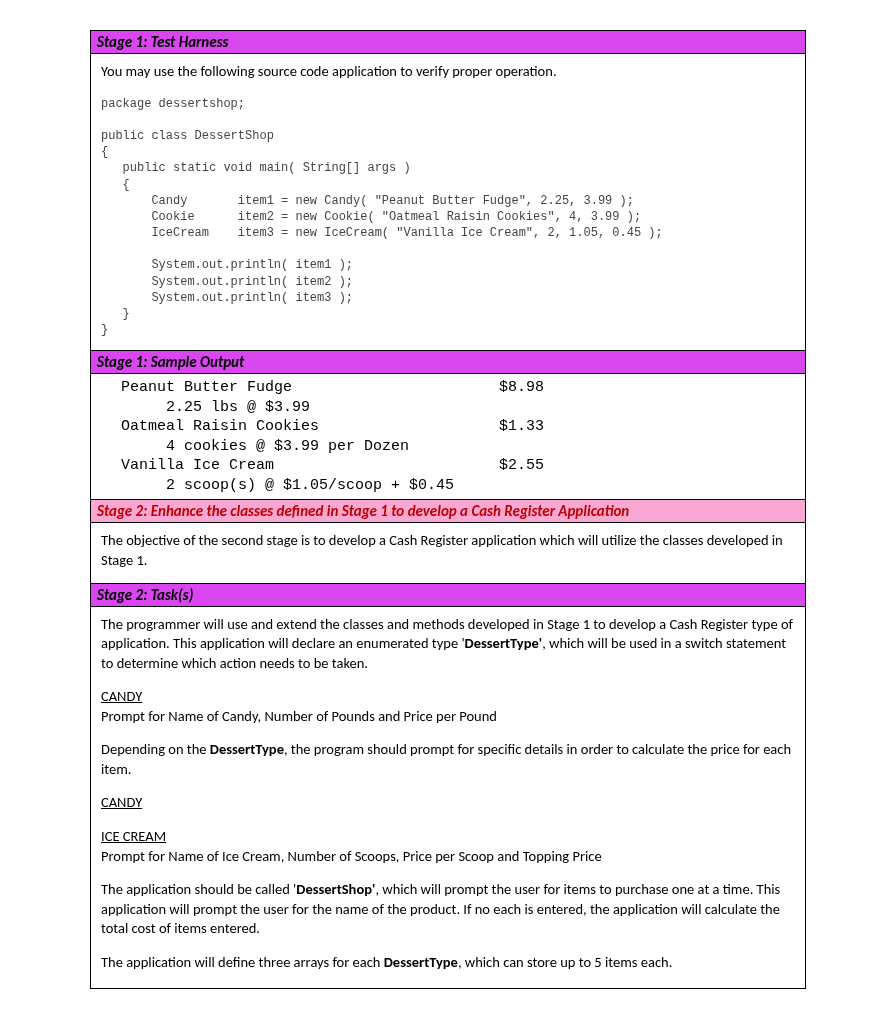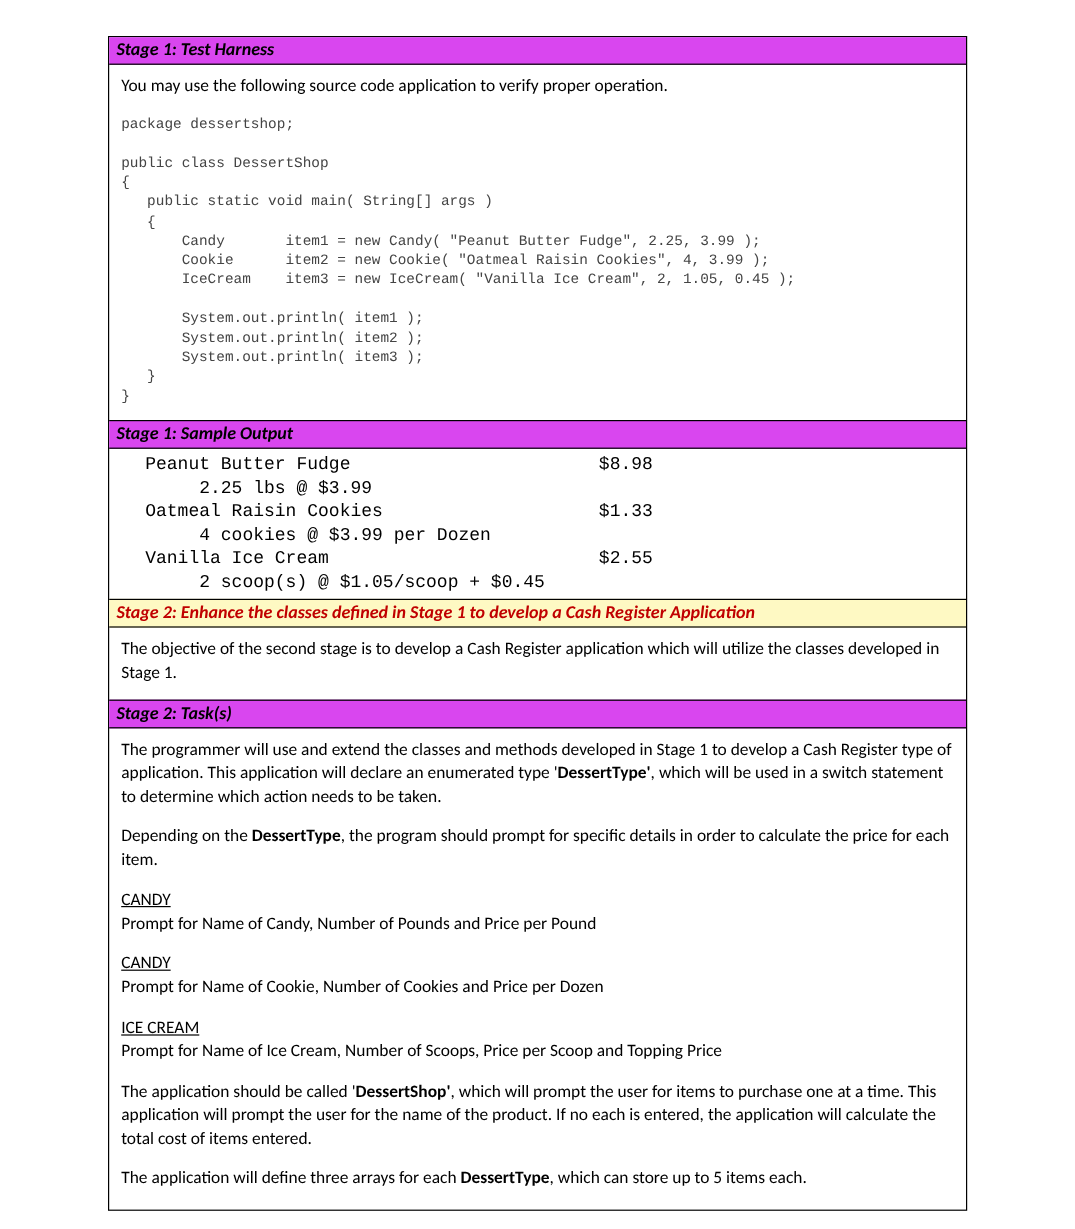--- a/index.html
+++ b/index.html
@@ -7,21 +7,21 @@
     font-family:"Calibri","Segoe UI",Arial,sans-serif;
     font-size:14.5px;color:#000;background:#fff;
     width:896px;box-sizing:border-box;
   }
   .outer{border:1px solid #000;}
   .hdr{
     background:#d946ef;border:1px solid #000;border-left:none;border-right:none;
     padding:2px 6px;font-weight:bold;font-style:italic;font-size:15px;
   }
   .hdr:first-child{border-top:none;}
-  .hdr.orange{background:#fef9c3;color:#c00000;}
+  .hdr.orange{background:#f9a8d4;color:#c00000;}
   .sect{padding:8px 10px 12px 10px;line-height:1.35;}
   .mono{font-family:"Courier New",monospace;font-size:12px;color:#444;white-space:pre;line-height:1.35;}
   .mono-output{font-family:"Courier New",monospace;font-size:15px;color:#000;white-space:pre;line-height:1.3;padding:4px 6px;margin-left:24px;}
   p{margin:0 0 14px 0;}
   .u{text-decoration:underline;}
 </style>
 </head>
 <body>
 
 <div class="outer">
@@ -58,29 +58,28 @@
   <div class="sect">
     <span>The objective of the second stage is to develop a Cash Register application which will utilize the classes developed in Stage 1.</span>
   </div>
 
   <div class="hdr">Stage 2:  Task(s)</div>
   <div class="sect">
     <p>
       <span>The programmer will use and extend the classes and methods developed in Stage 1 to develop a Cash Register type of application.  This application will declare an enumerated type '</span><b>DessertType'</b><span>, which will be used in a switch statement to determine which action needs to be taken.</span>
     </p>
     <p>
+      <span class="u">CANDY</span><br>
+      <span>Prompt for Name of Candy, Number of Pounds and Price per Pound</span>
+    </p>
+    <p>
       <span>Depending on the </span><b>DessertType</b><span>, the program should prompt for specific details in order to calculate the price for each item.</span>
     </p>
     <p>
       <span class="u">CANDY</span><br>
-      <span>Prompt for Name of Candy, Number of Pounds and Price per Pound</span>
-    </p>
-    <p>
-      <span class="u">CANDY</span><br>
-      <span>Prompt for Name of Cookie, Number of Cookies and Price per Dozen</span>
     </p>
     <p>
       <span class="u">ICE CREAM</span><br>
       <span>Prompt for Name of Ice Cream, Number of Scoops, Price per Scoop and Topping Price</span>
     </p>
     <p>
       <span>The application should be called '</span><b>DessertShop'</b><span>, which will prompt the user for items to purchase one at a time.  This application will prompt the user for the name of the product.  If no each is entered, the application will calculate the total cost of items entered.</span>
     </p>
     <p style="margin-bottom:4px;">
       <span>The application will define three arrays for each </span><b>DessertType</b><span>, which can store up to 5 items each.</span>

